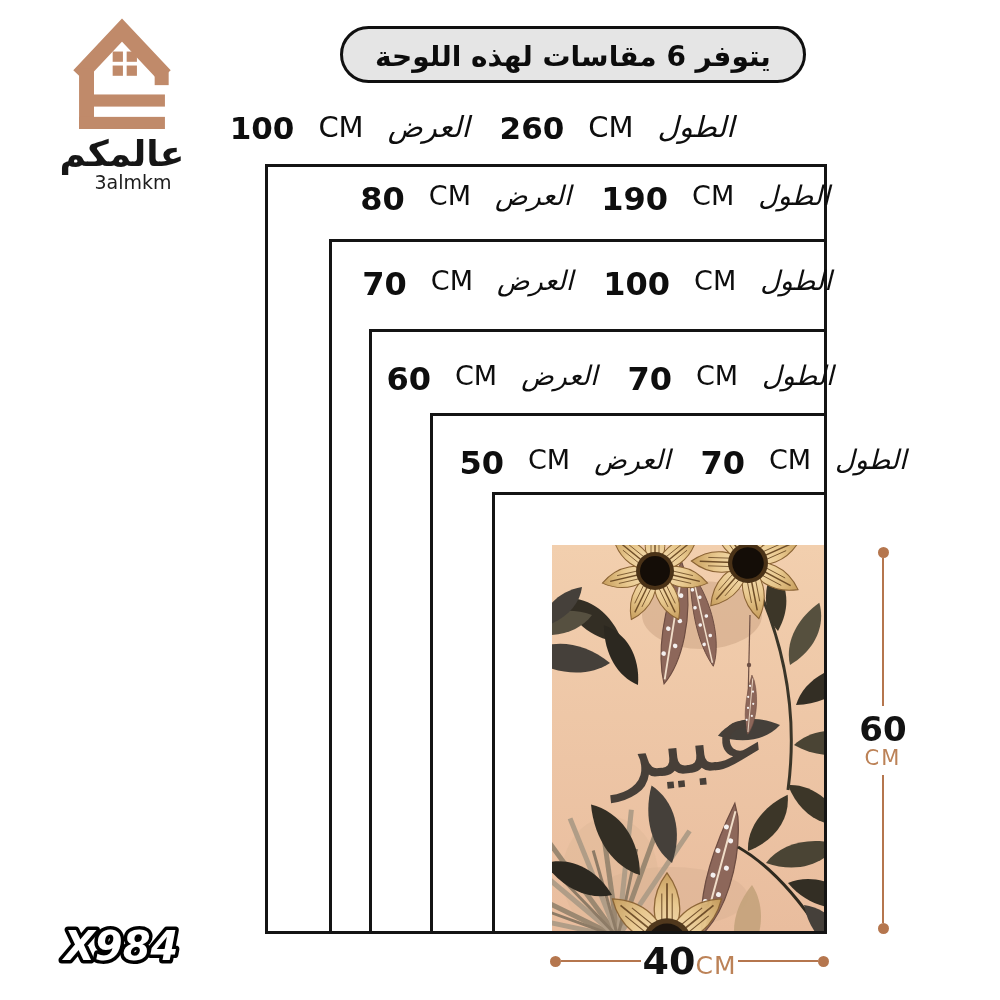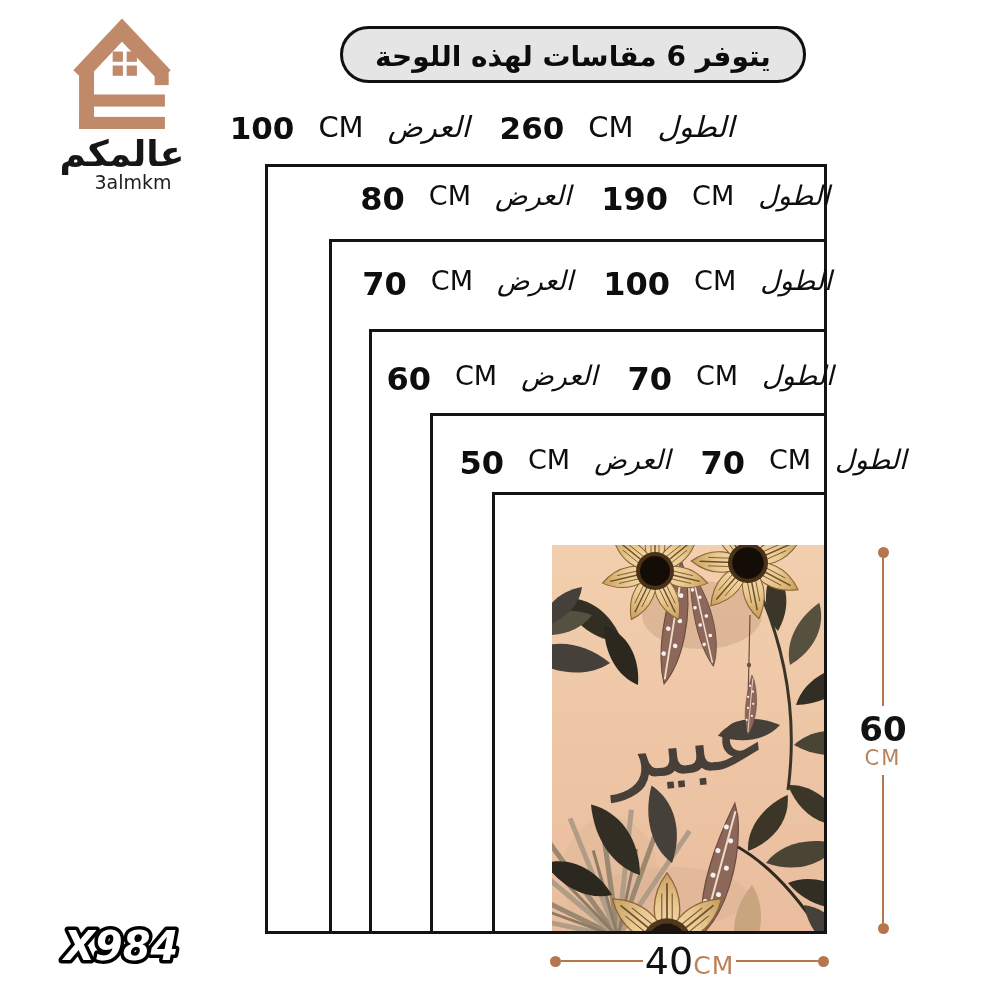--- a/index.html
+++ b/index.html
@@ -63,21 +63,21 @@
     position:absolute; left:550px; top:938px; width:279px; height:46px;
     display:flex; flex-direction:row; align-items:center;
   }
   .dim-dot { width:11px; height:11px; border-radius:50%; background:#b5764e; flex:0 0 auto; }
   .vdim .dim-line { width:2px; flex:1 1 auto; background:#b5764e; }
   .hdim .dim-line { height:2px; flex:1 1 auto; background:#b5764e; }
   .vdim-label { text-align:center; margin:6px 0; }
   .vdim-label .dim-num { font-size:34px; font-weight:bold; color:#121212; line-height:1.05; }
   .vdim-label .dim-unit { font-size:21px; color:#bc8257; letter-spacing:2px; line-height:1; }
   .hdim-label { display:flex; align-items:baseline; margin:0 2px; }
-  .hdim-label .dim-num { font-size:38px; font-weight:normal; color:#121212; line-height:1; }
+  .hdim-label .dim-num { font-size:38px; font-weight:bold; color:#121212; line-height:1; }
   .hdim-label .dim-unit { font-size:25px; color:#bc8257; letter-spacing:1px; line-height:1; }
 
   
   .product-code { position:absolute; left:50px; top:916px; }
 </style>
 </head>
 <body>
 
 <div class="logo">
   <svg width="112" height="118" viewBox="0 0 120 126">

